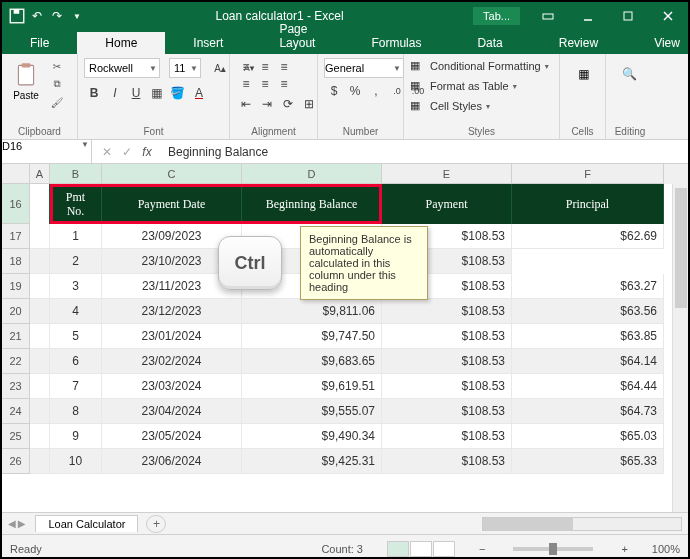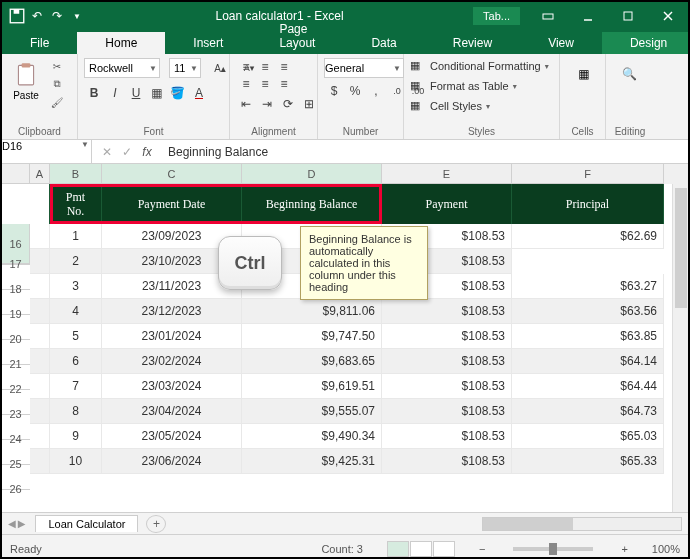--- a/index.html
+++ b/index.html
@@ -52,21 +52,21 @@
 .fx-btn { width: 18px; display: flex; justify-content: center; font-size: 12px; }
 .fx-input { flex: 1; display: flex; align-items: center; padding-left: 6px; font-size: 12px; color: #333; }
 
 
 .grid-wrap { position: relative; height: 348px; overflow: hidden; background: #fff; }
 .cols { display: flex; height: 20px; background: #f0f0f0; }
 .colh { border-right: 1px solid #d0d0d0; border-bottom: 1px solid #d0d0d0; display: flex; align-items: center; justify-content: center; font-size: 11px; color: #555; background: #efefef; }
 .colh.sel { background: #d6ebdf; }
 .colh.corner { background: #efefef; }
 .row { display: flex; height: 25px; }
-.rowh { width: 28px; border-right: 1px solid #d0d0d0; border-bottom: 1px solid #d0d0d0; display: flex; align-items: center; justify-content: center; font-size: 11px; color: #555; background: #efefef; margin-top: 40px; }
+.rowh { width: 28px; border-right: 1px solid #d0d0d0; border-bottom: 1px solid #d0d0d0; display: flex; align-items: center; justify-content: center; font-size: 11px; color: #555; background: #efefef; }
 .row.hdr .rowh { height: 40px; background: #d6ebdf; }
 .cell { border-right: 1px solid #e8e8e8; border-bottom: 1px solid #e8e8e8; display: flex; align-items: center; font-size: 12px; color: #333; padding: 0 6px; }
 .row.hdr { height: 40px; }
 .row.hdr .cell { background: #0a3d1f; color: #fff; justify-content: center; text-align: center; border-right: 1px solid #1a5a35; border-bottom: none; font-family: Georgia, serif; font-size: 12px; line-height: 1.2; }
 .row.data .cell { background: #fff; }
 .row.data.alt .cell { background: #f0f0f0; }
 .cell.num { justify-content: flex-end; }
 .cell.ctr { justify-content: center; }
 
 .wB { width: 52px; } .wC { width: 140px; } .wD { width: 140px; } .wE { width: 130px; } .wF { width: 152px; }
@@ -139,20 +139,21 @@
         </svg>
       </div>
   </div>
 </div>
 
 <div class="menutabs">
   <div class="menutab">File</div>
   <div class="menutab active">Home</div>
   <div class="menutab">Insert</div>
   <div class="menutab">Page Layout</div>
+  <div class="menutab">Formulas</div>
   <div class="menutab">Data</div>
   <div class="menutab">Review</div>
   <div class="menutab">View</div>
   <div class="menutab" style="background:#1a8a52">Design</div>
   <div class="spacer"></div>
   <div class="tellme">
       <span>💡</span>
       <span>Tell me.</span>
     </div>
   <div class="share">

